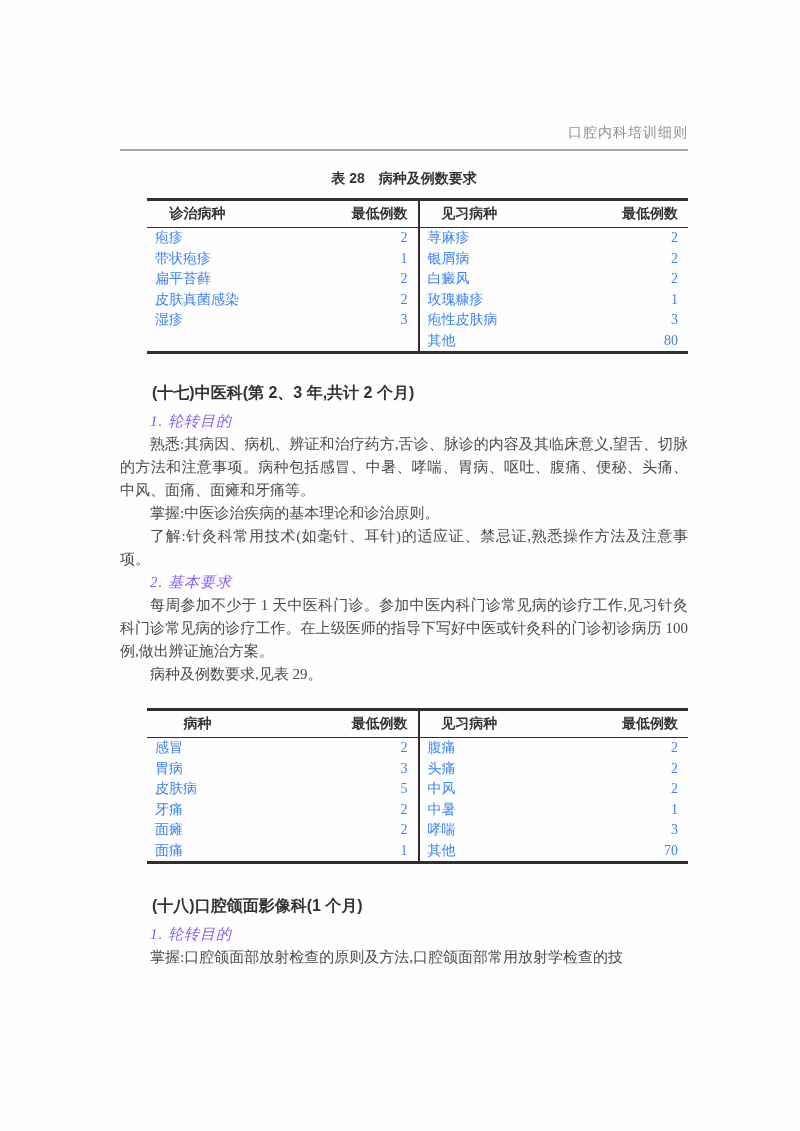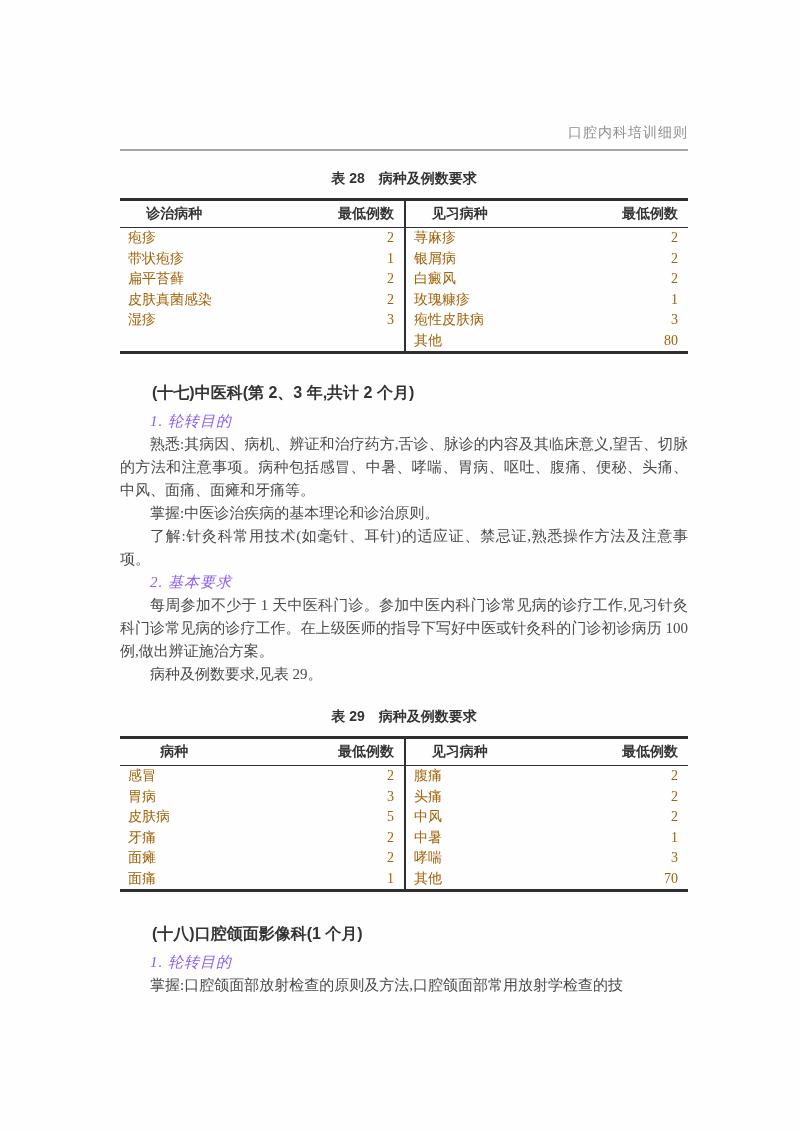--- a/index.html
+++ b/index.html
@@ -23,30 +23,31 @@
   .table-block { margin-top:19px; }
   .caption {
     text-align:center; font-weight:bold;
     font-family:"Liberation Sans", sans-serif;
     font-size:14px; color:#333333; margin-bottom:10px;
   }
   .cmp-table {
     display:flex; align-items:stretch;
     border-top:3px solid #2f2f2f;
     border-bottom:3px solid #2f2f2f;
+    margin-left:27px;
   }
   .half { flex:1 1 50%; display:flex; flex-direction:column; }
   .half.right { border-left:2px solid #2f2f2f; }
   .t-head {
     display:flex; align-items:center; height:27px;
     border-bottom:1.5px solid #2f2f2f;
     font-family:"Liberation Sans", sans-serif;
     font-weight:bold; font-size:14px; color:#333333;
   }
-  .t-row { display:flex; align-items:center; height:20.5px; font-size:14px; color:#a16207; }
+  .t-row { display:flex; align-items:center; height:20.5px; font-size:14px; color:#3b82f6; }
   .half .t-row:first-of-type { margin-top:2px; }
   .t-name { width:58%; padding-left:8px; }
   .t-num  { width:42%; text-align:right; padding-right:10px; }
   .t-head .t-name { padding-left:0; padding-right:56px; text-align:center; }
 
   .section-heading {
     font-family:"Liberation Sans", sans-serif;
     font-weight:bold; font-size:16px; color:#333333;
     text-indent:2em; margin-top:27px; margin-bottom:5px; line-height:24px;
   }
@@ -138,21 +139,20 @@
       <div class="sub-heading">1. 轮转目的</div>
       <p class="para">熟悉:其病因、病机、辨证和治疗药方,舌诊、脉诊的内容及其临床意义,望舌、切脉的方法和注意事项。病种包括感冒、中暑、哮喘、胃病、呕吐、腹痛、便秘、头痛、中风、面痛、面瘫和牙痛等。</p>
       <p class="para">掌握:中医诊治疾病的基本理论和诊治原则。</p>
       <p class="para">了解:针灸科常用技术(如毫针、耳针)的适应证、禁忌证,熟悉操作方法及注意事项。</p>
       <div class="sub-heading">2. 基本要求</div>
       <p class="para">每周参加不少于 1 天中医科门诊。参加中医内科门诊常见病的诊疗工作,见习针灸科门诊常见病的诊疗工作。在上级医师的指导下写好中医或针灸科的门诊初诊病历 100 例,做出辨证施治方案。</p>
       <p class="para">病种及例数要求,见表 29。</p>
     </div>
 
     <div class="table-block" style="margin-top:22px;">
-      <div class="caption">表 29　病种及例数要求</div>
       <div class="cmp-table">
         <div class="half">
           <div class="t-head">
             <div class="t-name">病种</div>
             <div class="t-num">最低例数</div>
           </div>
           <div class="t-row">
             <div class="t-name">感冒</div>
             <div class="t-num">2</div>
           </div>

